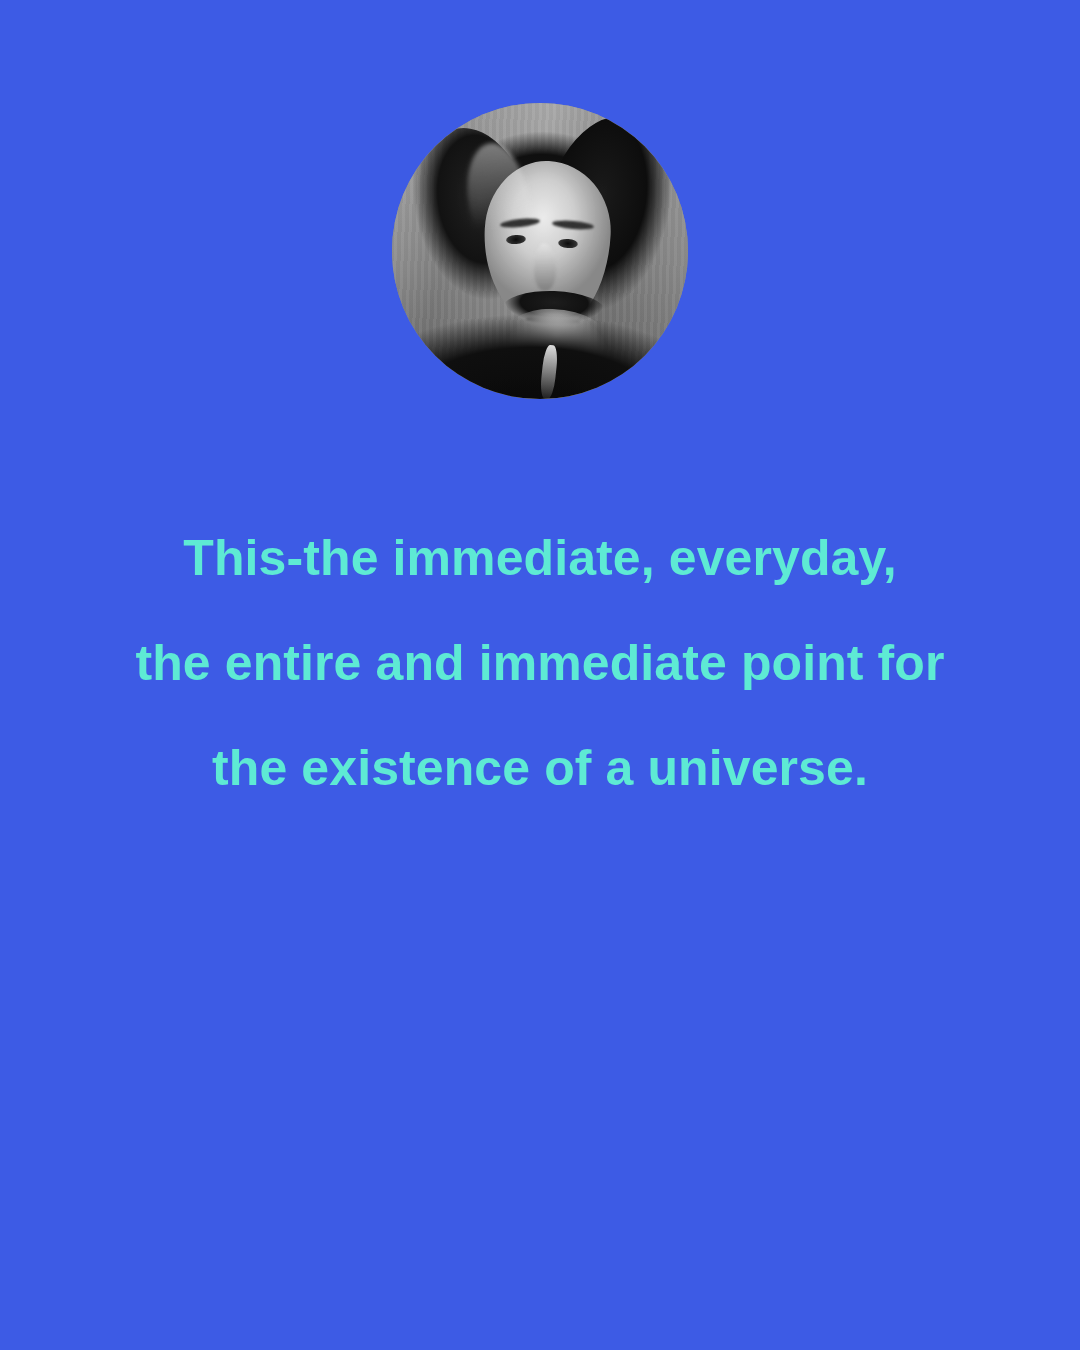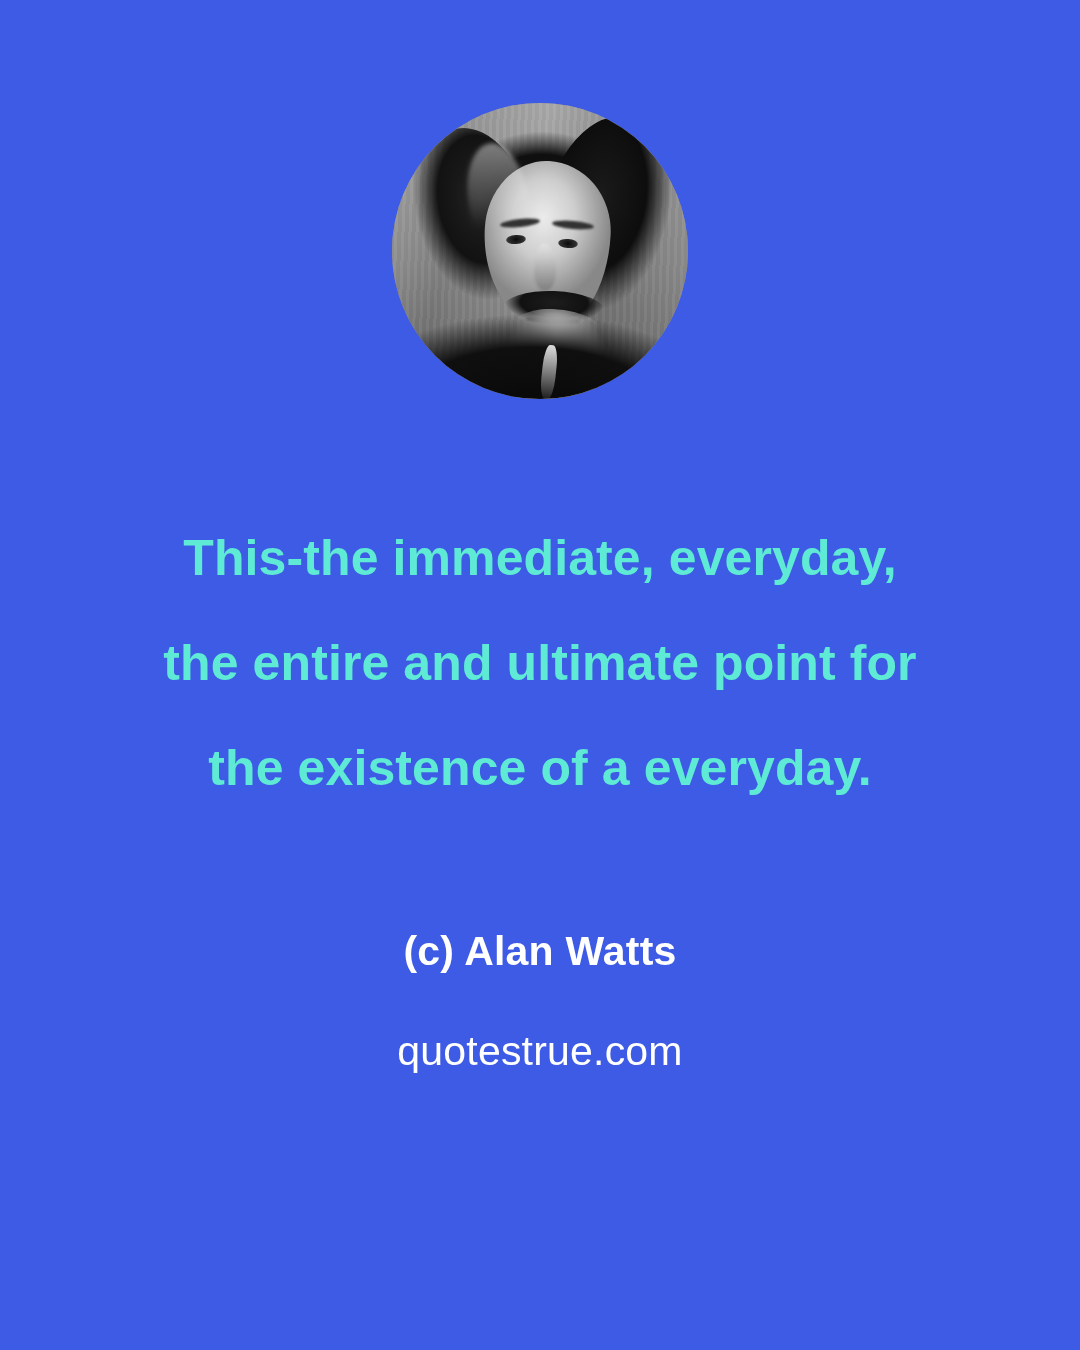--- a/index.html
+++ b/index.html
@@ -246,21 +246,19 @@
       <div class="mustache"></div>
       <div class="mouth"></div>
       <div class="beard"></div>
       <div class="shoulder"></div>
       <div class="collar"></div>
     </div>
   </div>
 
   <div class="quote">
     <span class="quote-line">This-the immediate, everyday,</span>
-    <span class="quote-line">the entire and ultimate point for</span>
-    <span class="quote-line">the existence of a everyday.</span>
+    <span class="quote-line">the entire and immediate point for</span>
+    <span class="quote-line">the existence of a universe.</span>
   </div>
 
-  <div class="author">(c) Alan Watts</div>
-
-  <div class="site">quotestrue.com</div>
+
 
 </div>
 
 </body></html>

